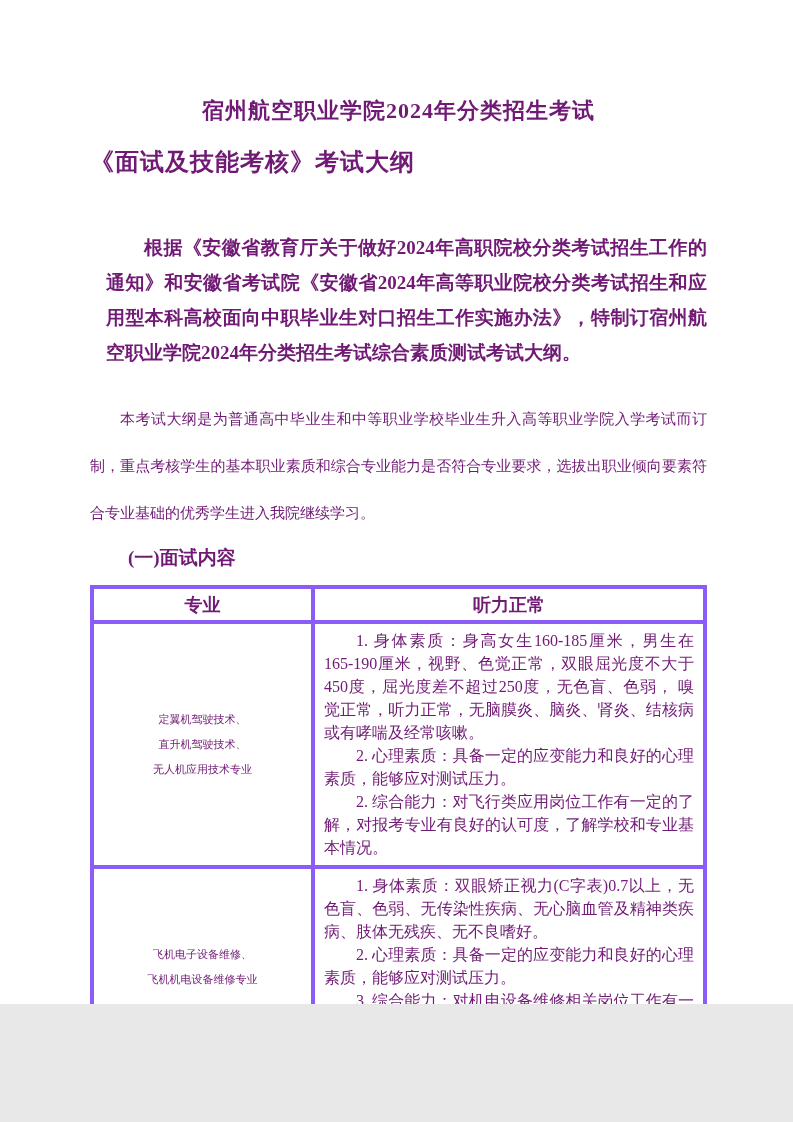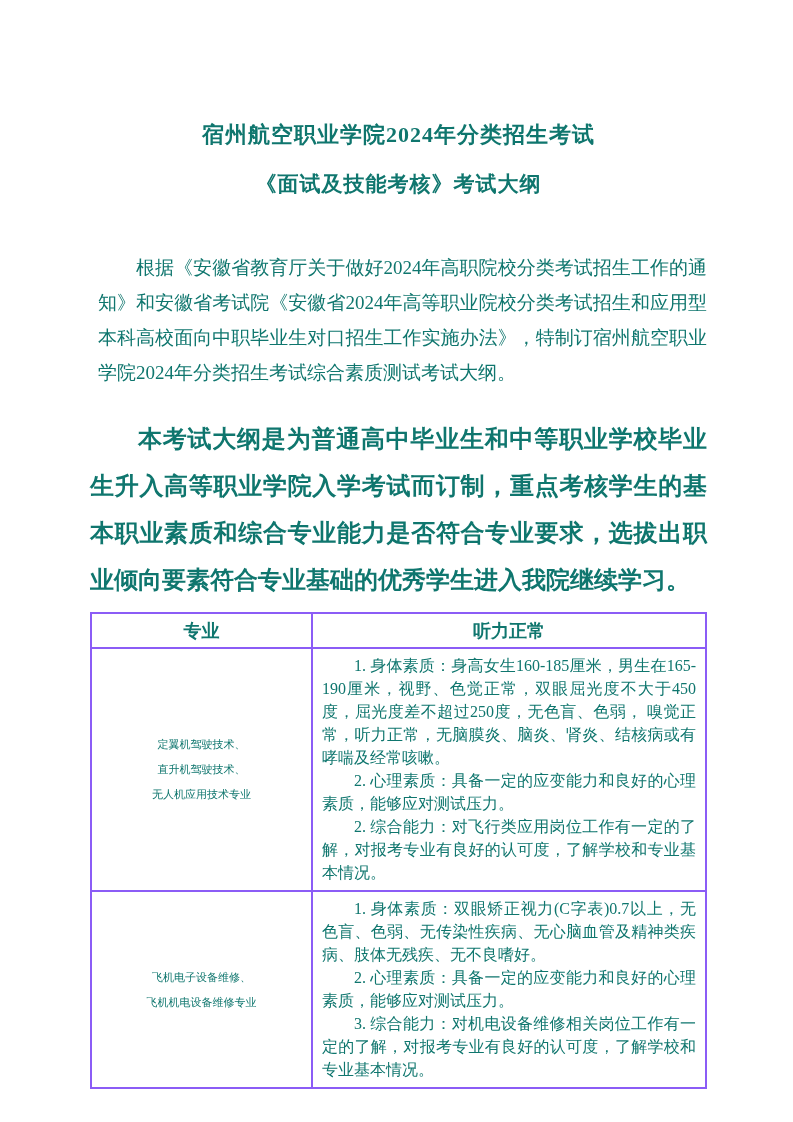--- a/index.html
+++ b/index.html
@@ -3,78 +3,77 @@
 <meta charset="utf-8">
 <style>
   html, body {
     margin: 0;
     padding: 0;
     background: #e8e8e8;
   }
   .page {
     position: relative;
     width: 793px;
-    height: 1122px;
+    height: 1004px;
     margin: 0 auto;
     background: #ffffff;
     box-sizing: border-box;
-    padding: 120px 86px 0 90px;
-    color: #0f766e;
+    padding: 96px 86px 0 90px;
+    color: #701a75;
     font-family: "Liberation Serif", "DejaVu Serif", serif;
     overflow: hidden;
   }
   .doc-title {
     margin: 0 0 20px 0;
     font-size: 22px;
     font-weight: bold;
     text-align: center;
     letter-spacing: 1px;
   }
   .doc-subtitle {
     margin: 0 0 52px 0;
-    font-size: 21px;
+    font-size: 24px;
     font-weight: bold;
-    text-align: center;
     letter-spacing: 1px;
   }
   .intro {
-    margin: 0 0 26px 8px;
+    margin: 0 0 26px 16px;
     font-size: 19px;
     line-height: 35px;
     text-align: justify;
     text-indent: 2em;
+    font-weight: bold;
   }
   .sec-heading {
     margin: 0 0 14px 0;
     padding-left: 43px;
     font-size: 19px;
     font-weight: bold;
   }
   .sec1-body {
     margin: 0 0 8px 0;
-    font-size: 24px;
+    font-size: 15px;
     line-height: 47px;
     text-align: justify;
     text-indent: 2em;
-    font-weight: bold;
   }
   .sec-subheading {
     margin: 0 0 14px 0;
     padding-left: 38px;
     font-size: 19px;
     font-weight: bold;
   }
   table.interview {
     width: 100%;
     border-collapse: collapse;
     table-layout: fixed;
   }
   table.interview th,
   table.interview td {
-    border: 2px solid #8b5cf6;
+    border: 4px solid #8b5cf6;
     box-sizing: border-box;
     vertical-align: middle;
   }
   table.interview th {
     height: 35px;
     font-size: 18px;
     font-weight: bold;
     text-align: center;
     padding: 2px 4px;
   }
@@ -108,20 +107,21 @@
   <h1 class="doc-title">宿州航空职业学院2024年分类招生考试</h1>
 
   <h2 class="doc-subtitle">《面试及技能考核》考试大纲</h2>
 
   <p class="intro">根据《安徽省教育厅关于做好2024年高职院校分类考试招生工作的通知》和安徽省考试院《安徽省2024年高等职业院校分类考试招生和应用型本科高校面向中职毕业生对口招生工作实施办法》，特制订宿州航空职业学院2024年分类招生考试综合素质测试考试大纲。</p>
 
 
   <p class="sec1-body">本考试大纲是为普通高中毕业生和中等职业学校毕业生升入高等职业学院入学考试而订制，重点考核学生的基本职业素质和综合专业能力是否符合专业要求，选拔出职业倾向要素符合专业基础的优秀学生进入我院继续学习。</p>
 
 
+  <h4 class="sec-subheading">(一)面试内容</h4>
 
   <table class="interview">
     <colgroup>
       <col class="c-major">
       <col class="c-content">
     </colgroup>
     <thead>
       <tr>
         <th>专业</th>
         <th>听力正常</th>

